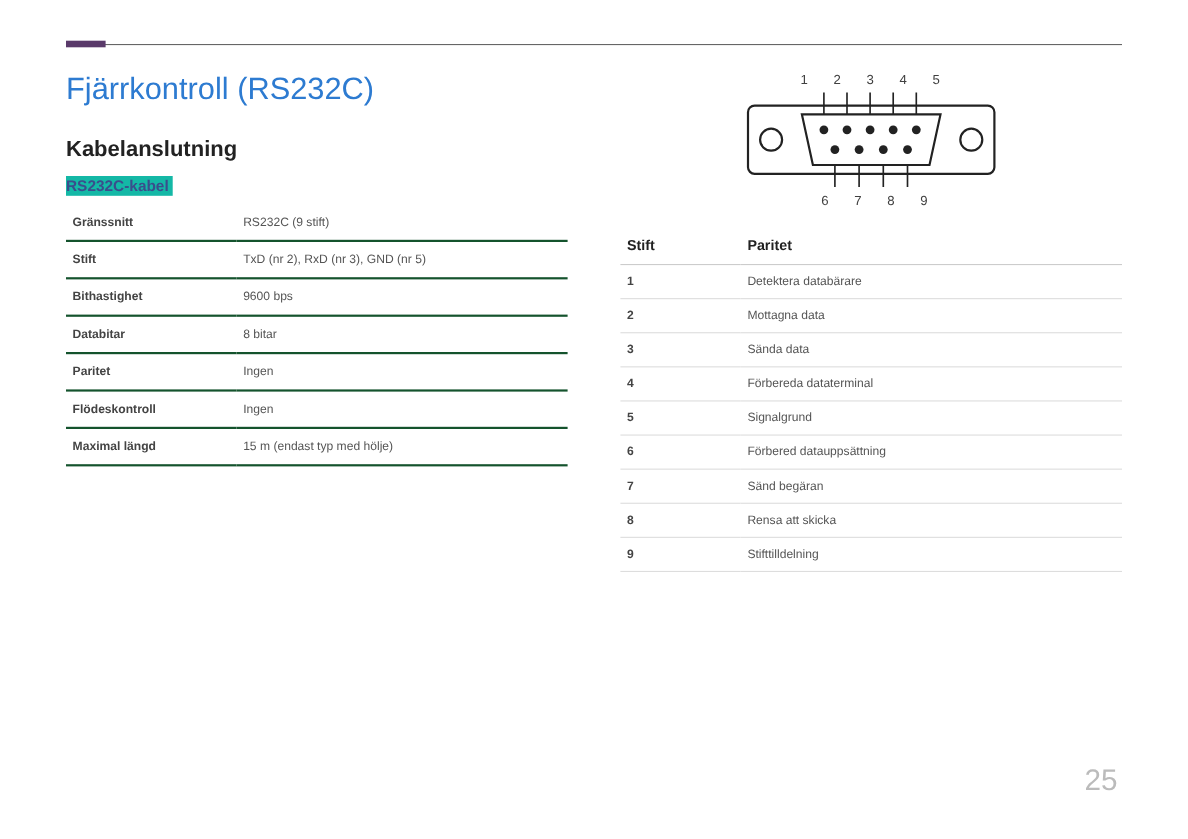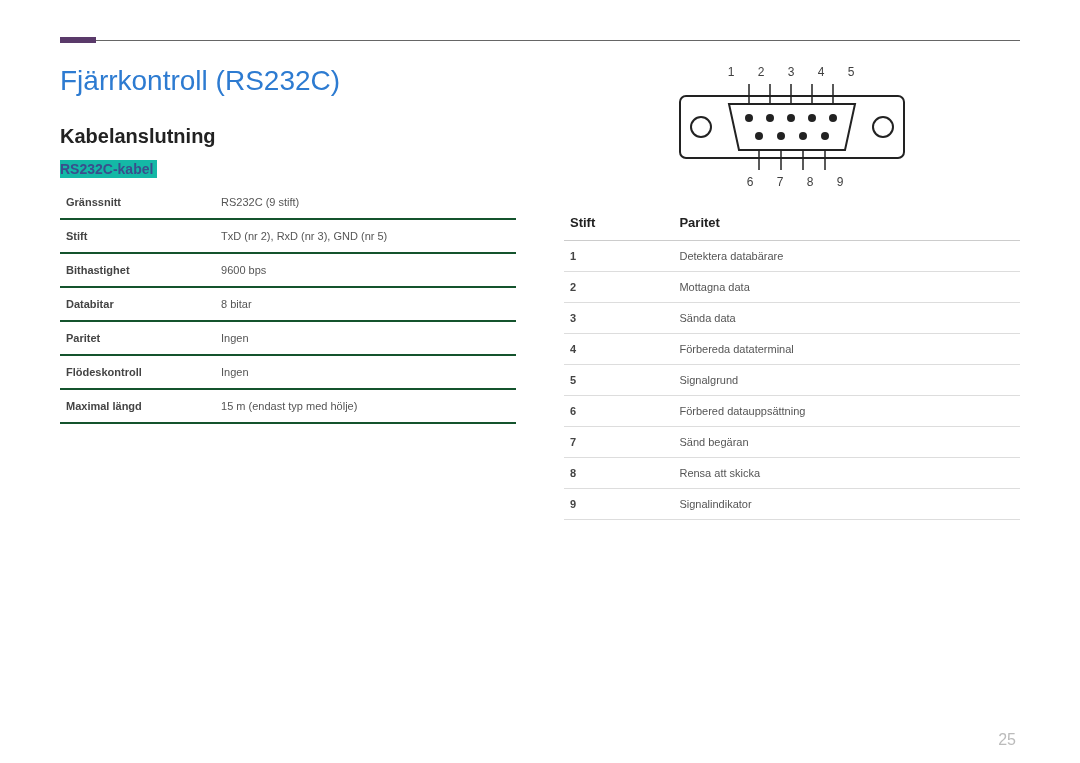--- a/index.html
+++ b/index.html
@@ -98,22 +98,22 @@
     padding: 8px 6px 10px 6px;
     border-bottom: 1px solid #ccc;
     color: #222;
   }
   .pin-table { width: 100%; border-collapse: collapse; font-size: 11px; color: #555; }
   .pin-table td { padding: 9px 6px; border-bottom: 1px solid #ddd; }
   .pin-table td.pn { font-weight: 700; width: 24%; color: #444; }
   .page-num {
     position: absolute;
     right: 64px;
-    bottom: 14px;
-    font-size: 16px;
+    bottom: 38px;
+    font-size: 27px;
     color: #bbb;
     font-weight: 400;
   }
   svg.connector { display: block; }
 </style>
 </head>
 <body>
 
 <div class="page">
   <div class="top-rule">
@@ -234,21 +234,21 @@
           <tr>
               <td class="pn">7</td>
               <td>Sänd begäran</td>
             </tr>
           <tr>
               <td class="pn">8</td>
               <td>Rensa att skicka</td>
             </tr>
           <tr>
               <td class="pn">9</td>
-              <td>Signalindikator</td>
+              <td>Stifttilldelning</td>
             </tr>
         </tbody>
       </table>
     </div>
   </div>
 </div>
 
 <div class="page-num">25</div>
 
 </body></html>

